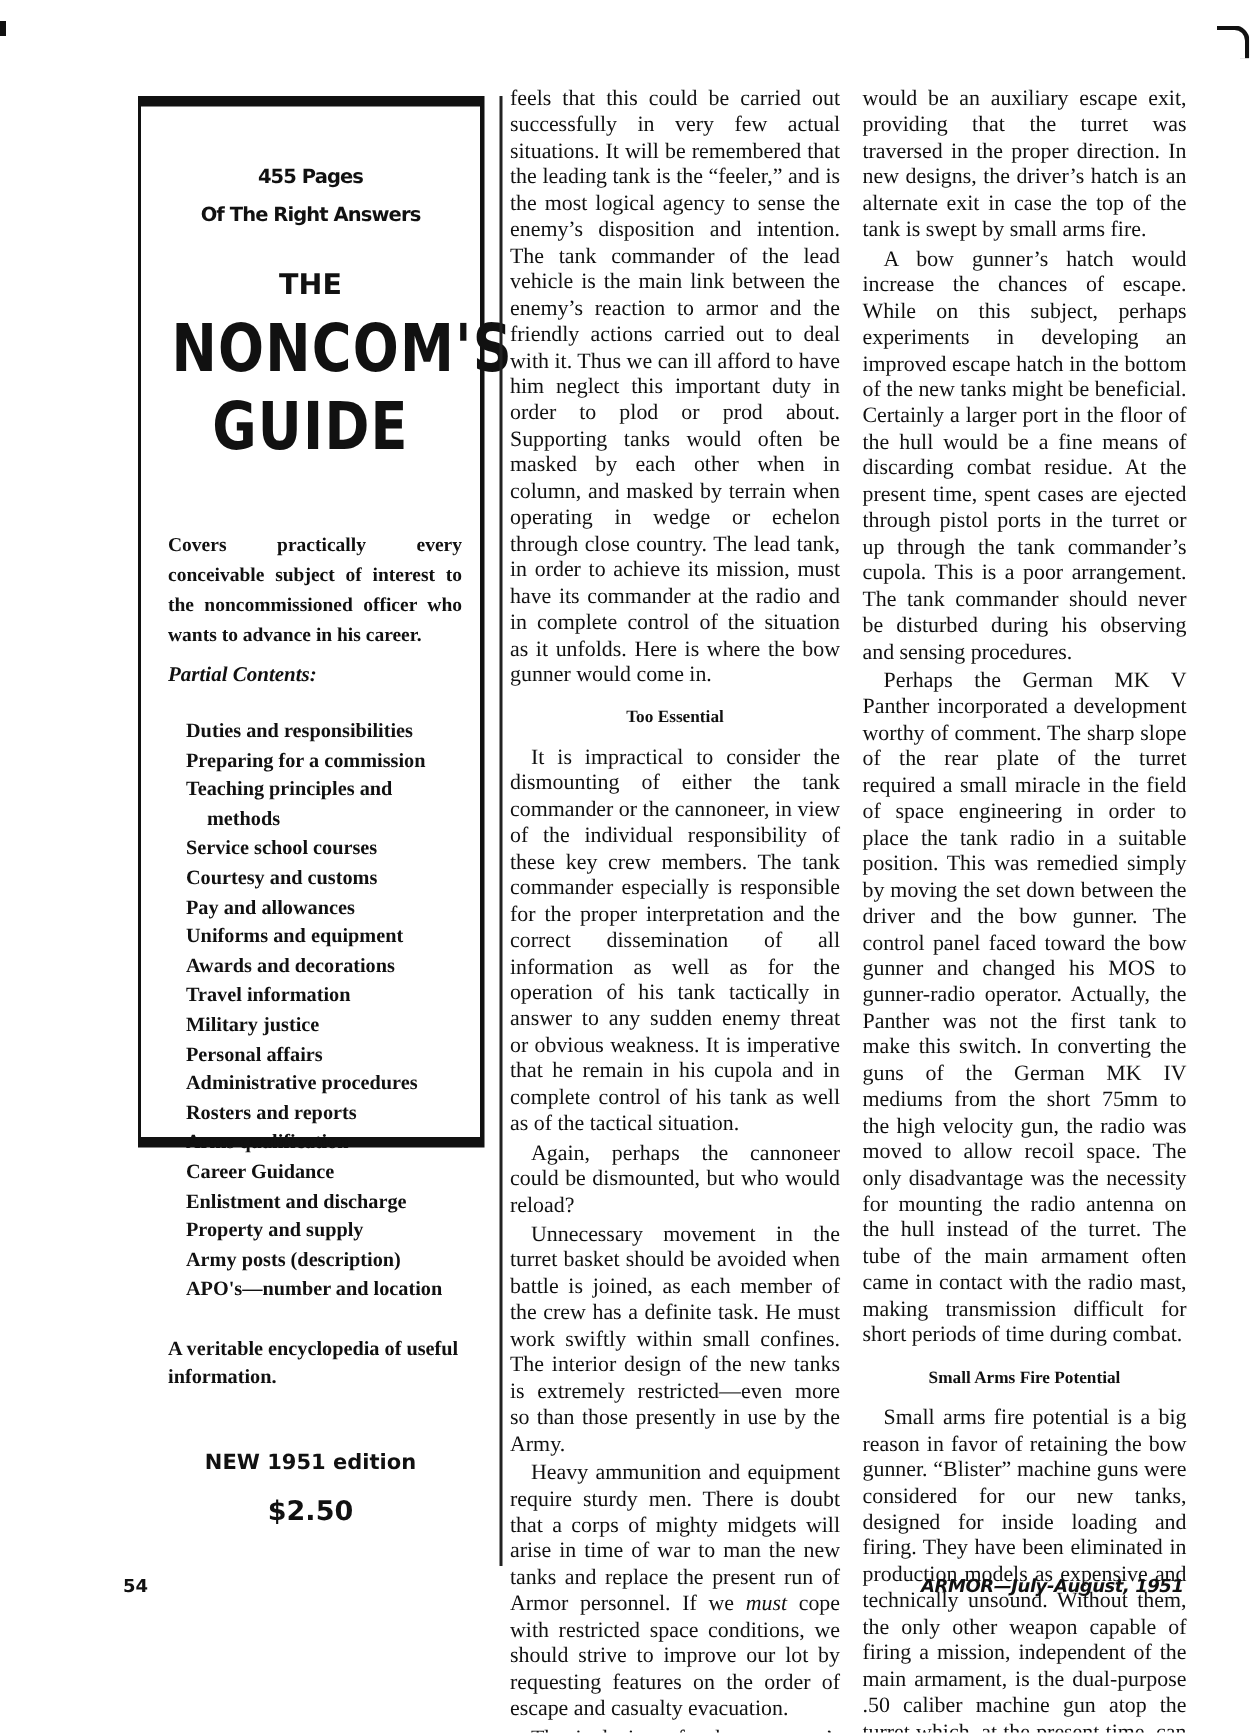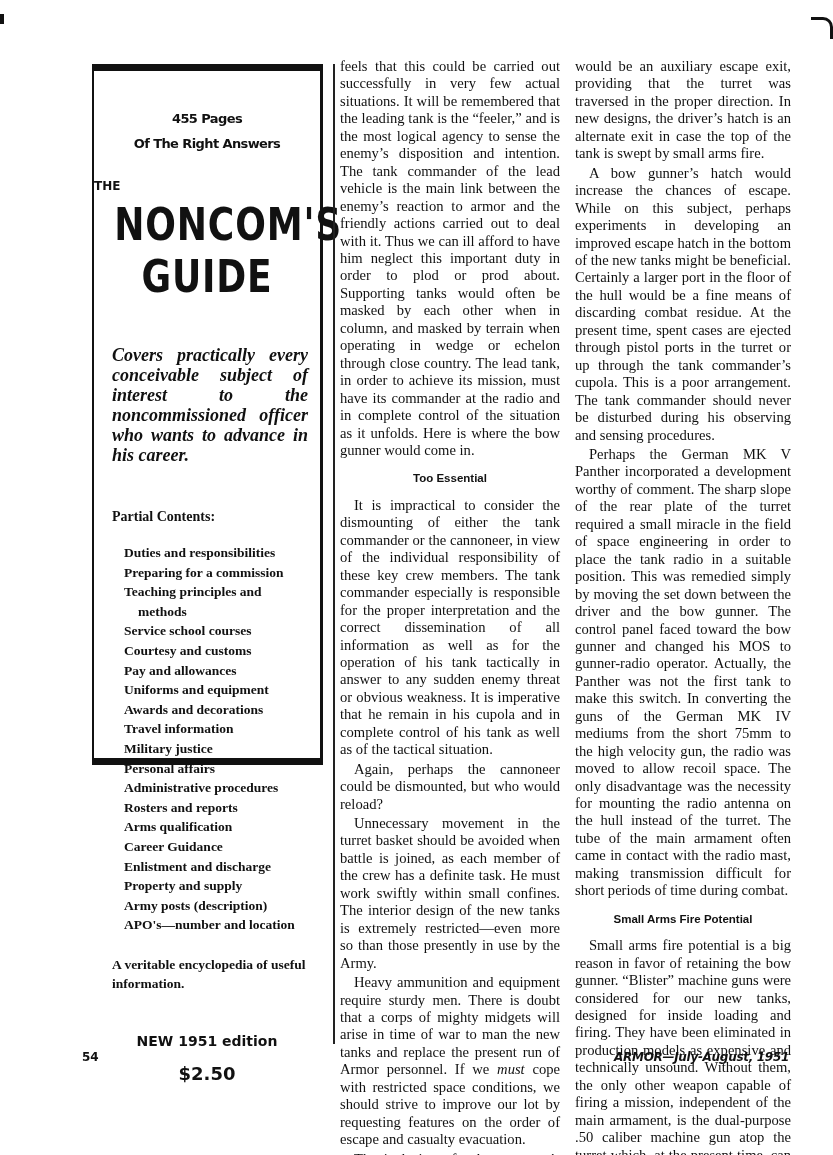--- a/index.html
+++ b/index.html
@@ -17,47 +17,47 @@
     }
     
     .ad-box {
       position: absolute; left: 92px; top: 64px; width: 231px; height: 701px;
       border-top: 7px solid #111; border-bottom: 7px solid #111;
       border-left: 2px solid #111; border-right: 3px solid #111; box-sizing: border-box;
       font-family: "Liberation Serif", serif; font-weight: bold;
     }
     .ad-pages { text-align: center; margin-top: 40px; font-family: "DejaVu Sans", sans-serif; font-weight: bold; font-size: 13px; letter-spacing: -0.6px; }
     .ad-answers { text-align: center; margin-top: 10px; font-family: "DejaVu Sans", sans-serif; font-weight: bold; font-size: 13px; letter-spacing: -0.6px; }
-    .ad-the { text-align: left; margin-top: 28px; font-family: "DejaVu Sans", sans-serif; font-weight: bold; font-size: 12px; }
+    .ad-the { text-align: center; margin-top: 28px; font-family: "DejaVu Sans", sans-serif; font-weight: bold; font-size: 19px; }
     .ad-title {
       text-align: center; font-family: "DejaVu Sans", sans-serif; font-weight: bold;
       font-size: 44px; line-height: 52px; letter-spacing: 1px; transform: scaleX(0.82);
       margin-top: 6px;
     }
     .ad-title-line2 { margin-top: 0; }
-    .ad-blurb { margin: 42px 12px 0 18px; font-size: 18px; line-height: 20px; text-align: justify; font-style: italic; }
-    .ad-contents-head { margin: 44px 0 0 18px; font-size: 14px; }
+    .ad-blurb { margin: 42px 12px 0 18px; font-size: 13px; line-height: 20px; text-align: justify; }
+    .ad-contents-head { margin: 10px 0 0 18px; font-style: italic; font-size: 14px; }
     .ad-list { list-style: none; margin: 18px 0 0 30px; padding: 0; font-size: 13.5px; line-height: 19.6px; }
     .ad-list li.indent { padding-left: 14px; }
     .ad-encyc { margin: 20px 12px 0 18px; font-size: 13.5px; line-height: 19px; }
     .ad-edition { text-align: center; margin-top: 40px; font-family: "DejaVu Sans", sans-serif; font-weight: bold; font-size: 14px; }
     .ad-price { text-align: center; margin-top: 14px; font-family: "DejaVu Sans", sans-serif; font-weight: bold; font-size: 18px; }
 
     .col-rule { position: absolute; left: 333px; top: 64px; width: 2px; height: 980px; background: #222; }
 
     .col {
       position: absolute; top: 58px; font-size: 14.6px; line-height: 17.45px;
       text-align: justify; hyphens: manual;
     }
     .col-mid { left: 340px; width: 220px; }
     .col-right { left: 575px; width: 216px; }
     .col p { margin: 0; text-indent: 0; }
     .col p.indent { text-indent: 14px; margin-top: 2px; }
     .col h3 {
-      margin: 11px 0 9px; text-align: center; font-family: Liberation Sans, sans-serif;
+      margin: 11px 0 9px; text-align: center; font-family: Liberation Serif, serif;
       font-size: 11.5px; font-weight: bold;
     }
     .footer-folio { position: absolute; left: 82px; top: 1050px; font-family: "DejaVu Sans", sans-serif; font-weight: bold; font-size: 12px; }
     .footer-journal { position: absolute; right: 44px; top: 1050px; font-family: "DejaVu Sans", sans-serif; font-weight: bold; font-style: italic; font-size: 12px; letter-spacing: -0.3px; }
   </style>
 </head>
 <body>
 
 <div class="page-edge-left"></div>
 <div class="page-edge-right"></div>

